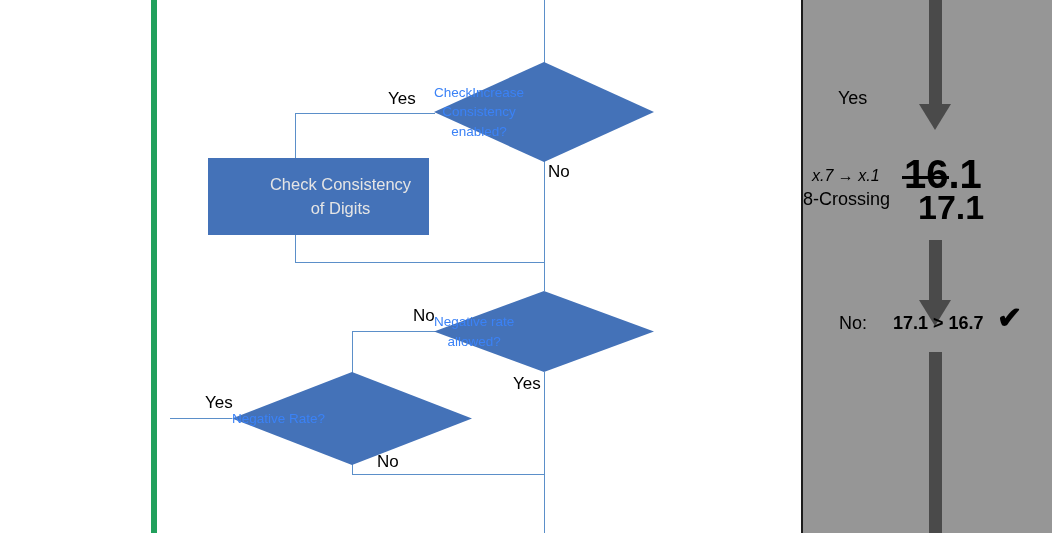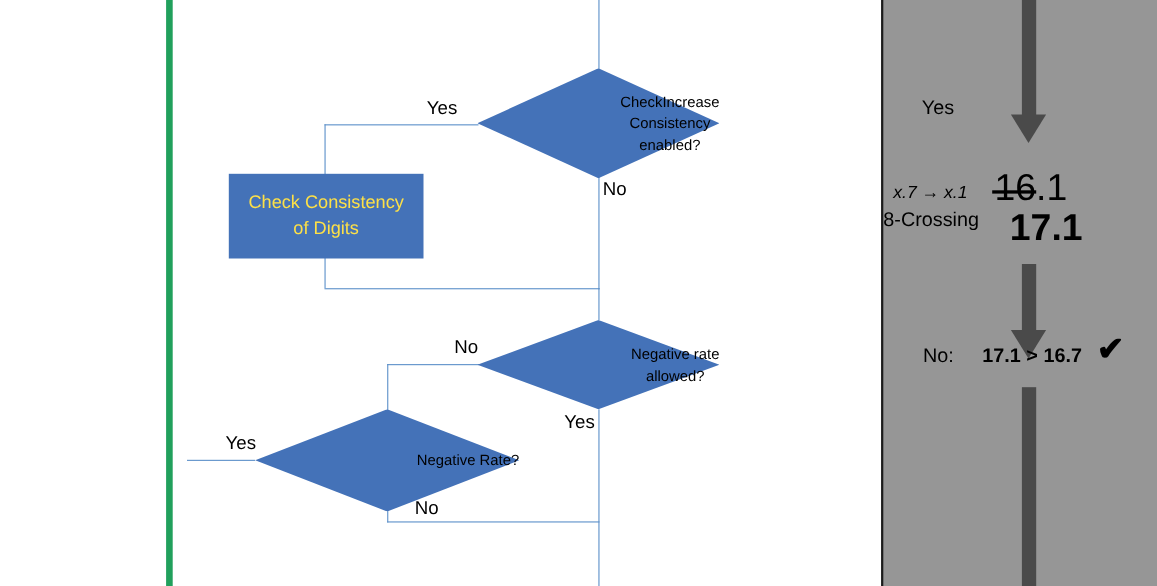--- a/index.html
+++ b/index.html
@@ -45,38 +45,39 @@
     position: absolute;
     inset: 0;
     background: #4472b8;
     clip-path: polygon(50% 0%, 100% 50%, 50% 100%, 0% 50%);
   }
   .diamond .dtext {
     position: absolute;
     inset: 0;
     display: flex;
     align-items: center;
-    justify-content: flex-end;
+    justify-content: flex-start;
     text-align: center;
-    color: #000000;
+    color: #3b82f6;
     font-size: 13.5px;
     line-height: 1.42;
     z-index: 1;
     pointer-events: none;
   }
 
   .procbox {
     position: absolute;
     background: #4472b8;
     display: flex;
     align-items: center;
     justify-content: center;
     text-align: center;
-    color: #fde047;
+    color: #e5e5e5;
     z-index: 4;
+    padding-left: 44px;
   }
   #process-check-consistency {
     left: 208px;
     top: 158px;
     width: 177px;
     height: 77px;
     font-size: 16.5px;
     line-height: 1.4;
   }
   #terminator-done-error {
@@ -141,21 +142,22 @@
     font-style: italic;
   }
   #panel-row-crossing {
     left: 0px;
     top: 189px;
     font-size: 18px;
   }
   #panel-value-old {
     left: 101px;
     top: 152px;
-    font-size: 34px;
+    font-size: 40px;
+    font-weight: bold;
   }
   #panel-value-old .strike {
     position: relative;
   }
   #panel-value-old .strike::after {
     content: "";
     position: absolute;
     left: -2px;
     right: 0px;
     top: 55%;

